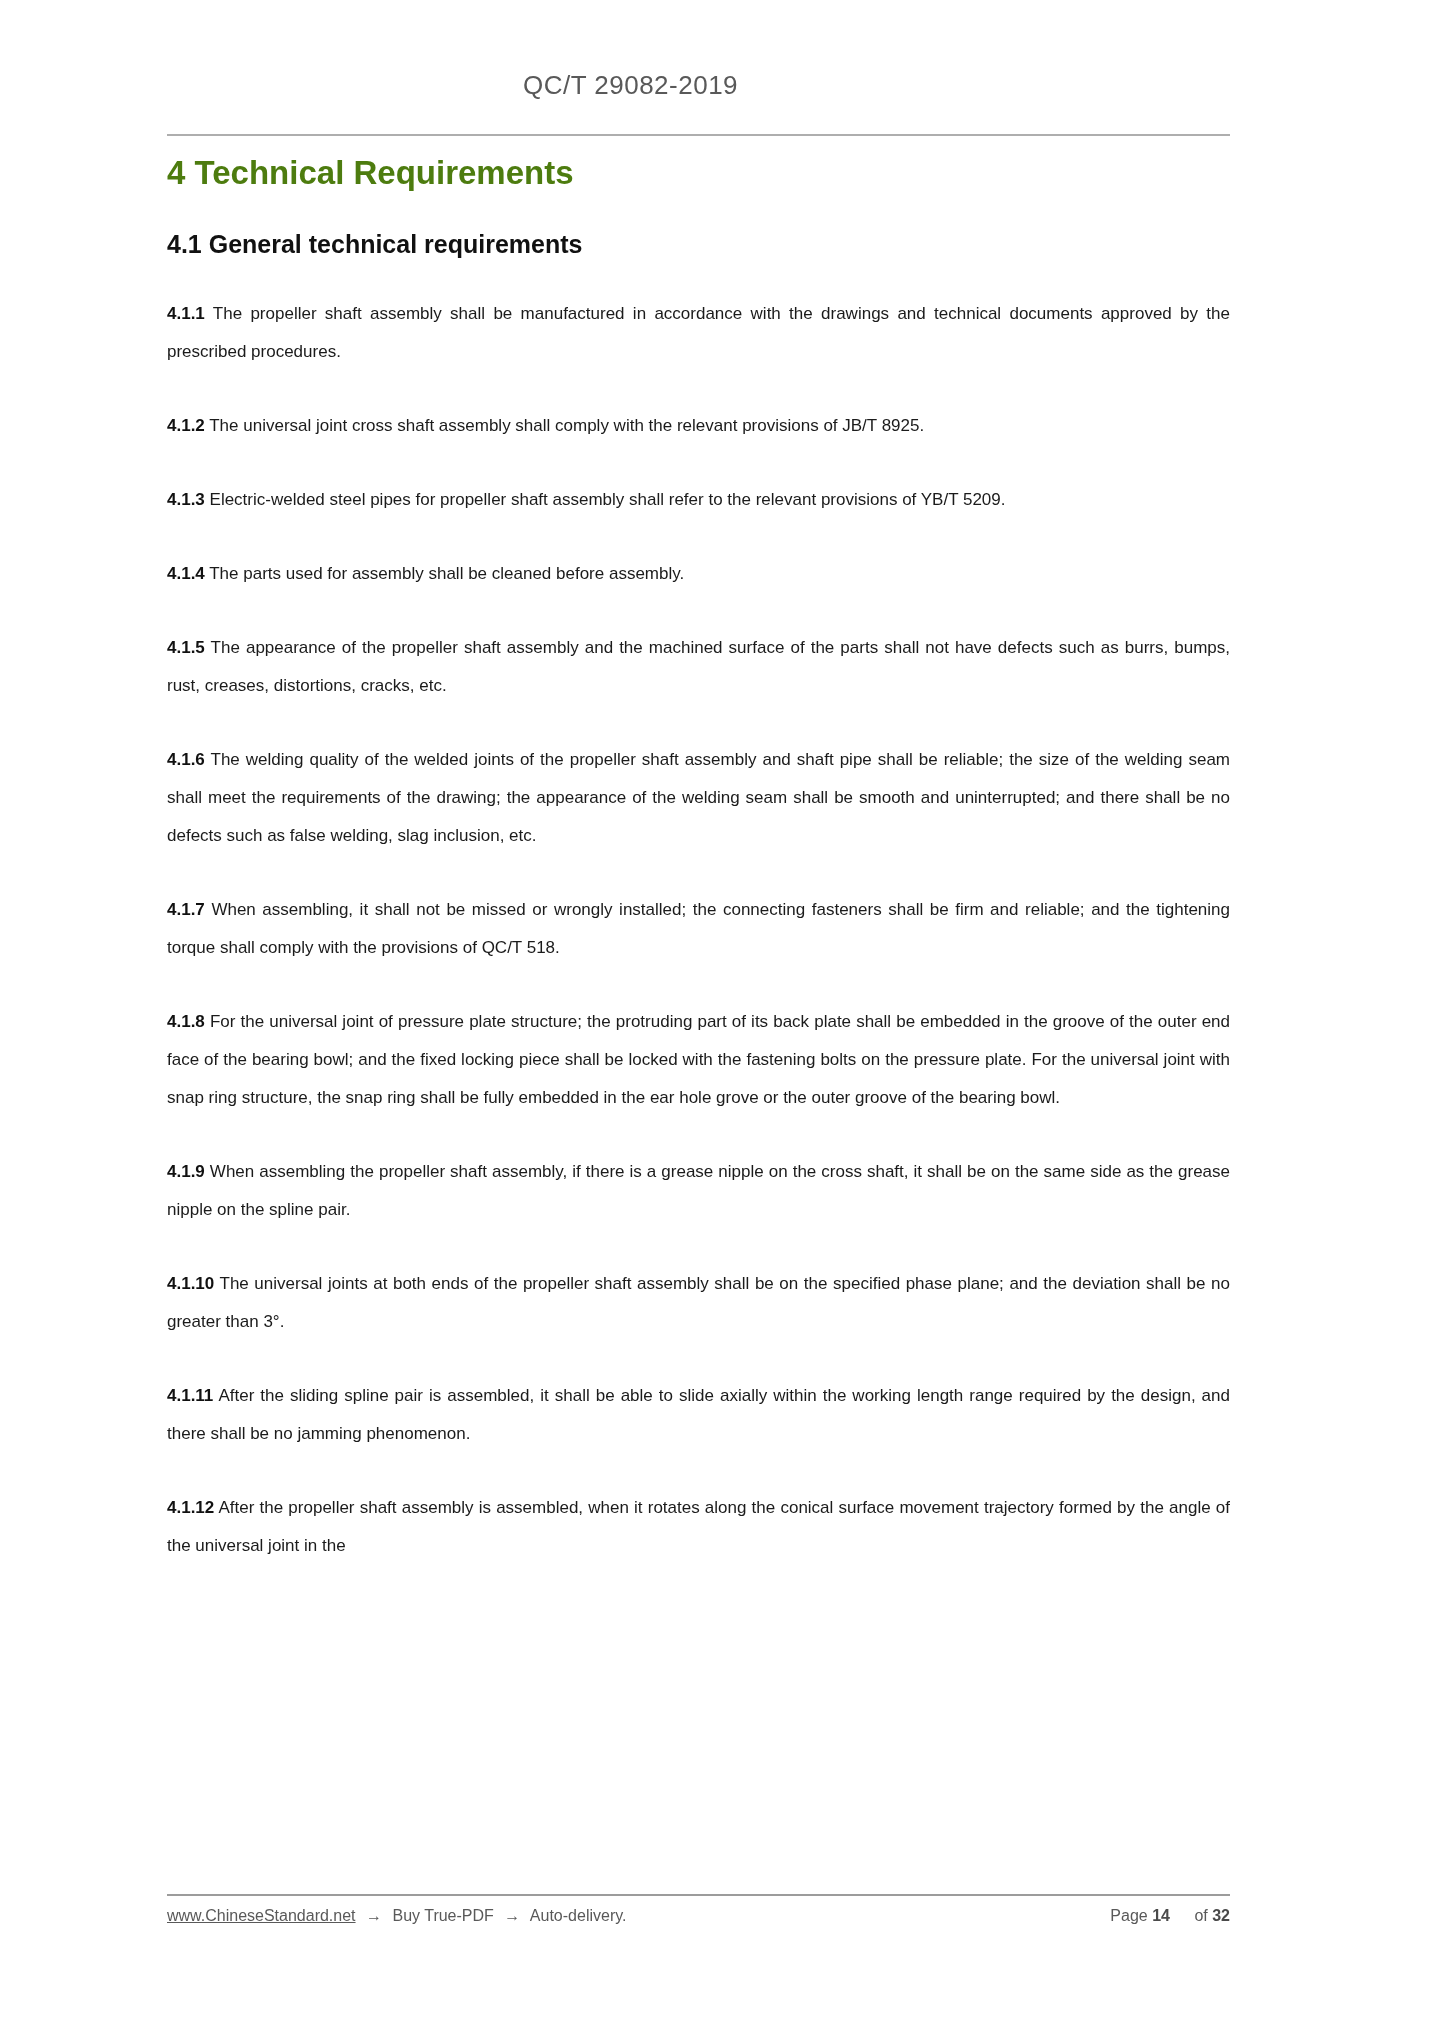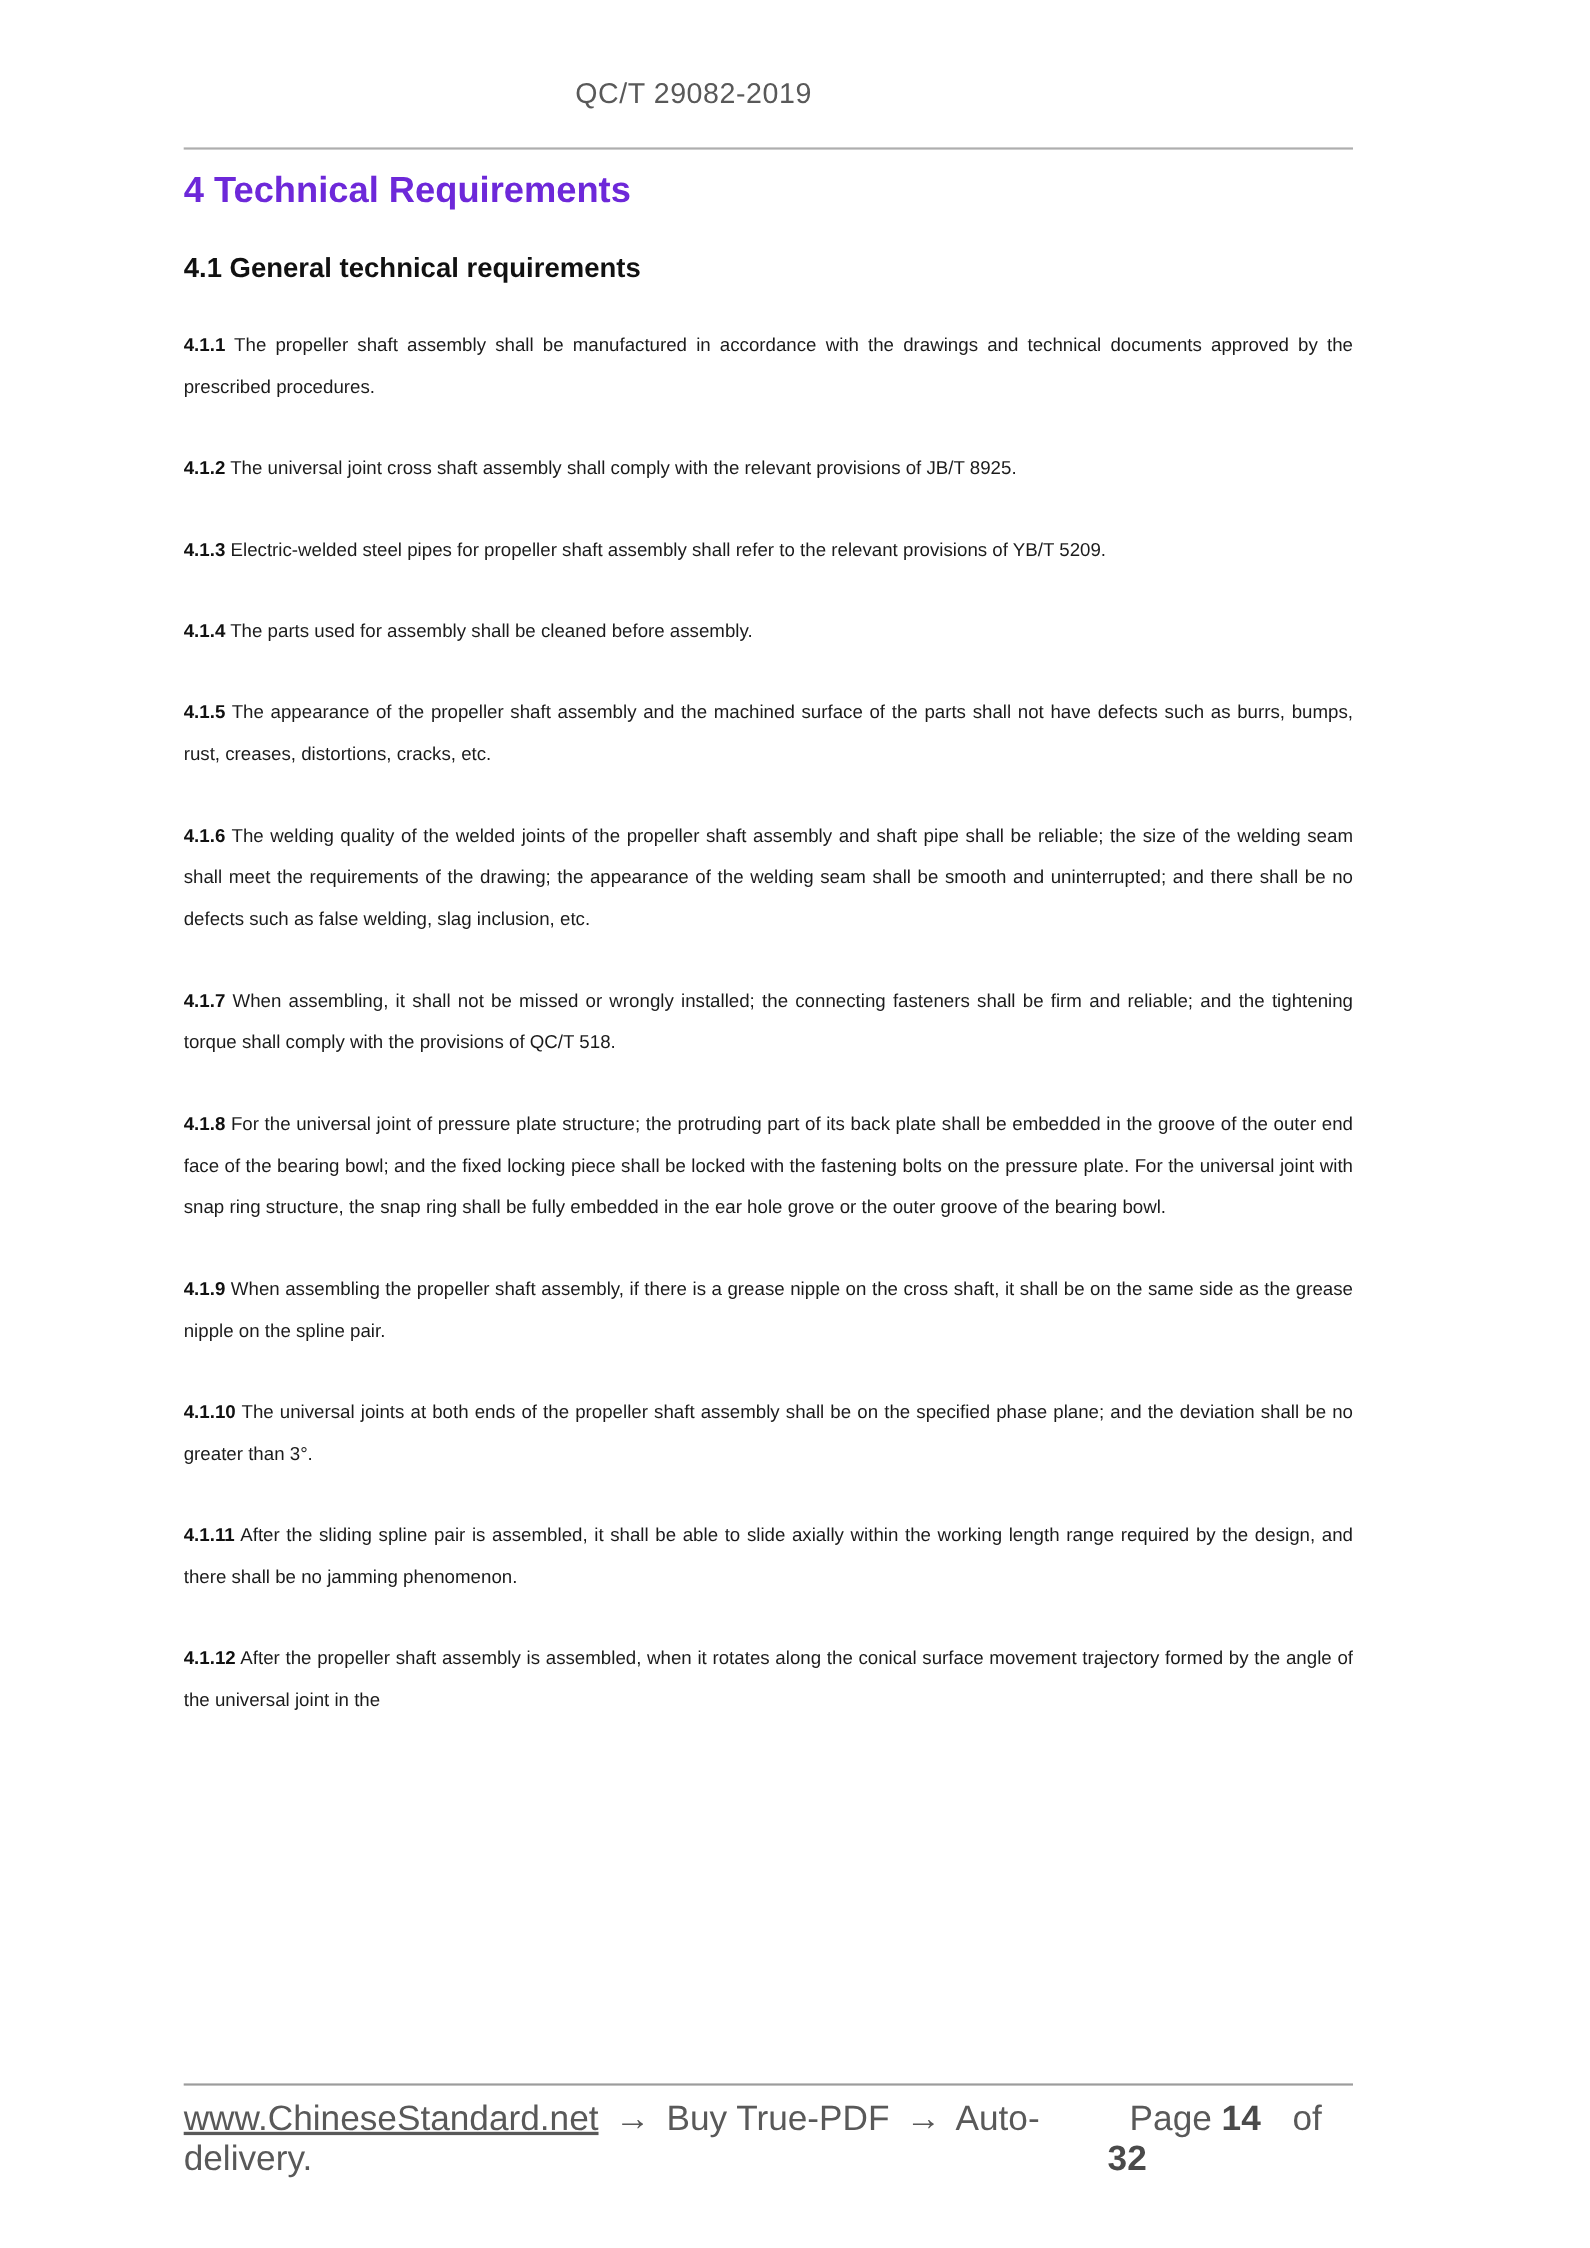--- a/index.html
+++ b/index.html
@@ -36,21 +36,21 @@
   .content {
     position: absolute;
     top: 136px;
     left: 167px;
     width: 1063px;
   }
   h1.doc-title {
     margin: 18px 0 0 0;
     font-size: 33px;
     font-weight: bold;
-    color: #6d28d9;
+    color: #4d7c0f;
   }
   h2.section-heading {
     margin: 38px 0 0 0;
     font-size: 25px;
     font-weight: bold;
     color: #111111;
   }
   p.clause {
     margin: 36px 0 0 0;
     font-size: 17px;
@@ -70,21 +70,21 @@
   }
   .footer-rule {
     border-top: 2px solid #9c9c9c;
     height: 0;
     margin: 0 0 11px 0;
   }
   .footer-row {
     display: flex;
     justify-content: space-between;
     align-items: baseline;
-    font-size: 32px;
+    font-size: 16px;
     color: #595959;
   }
   .footer-left span, .footer-left a { margin-right: 6px; }
   .footer-left a {
     color: #595959;
     text-decoration: underline;
     cursor: pointer;
   }
   .footer-right span { margin-left: 20px; }
   .footer-right b { color: #4a4a4a; }

